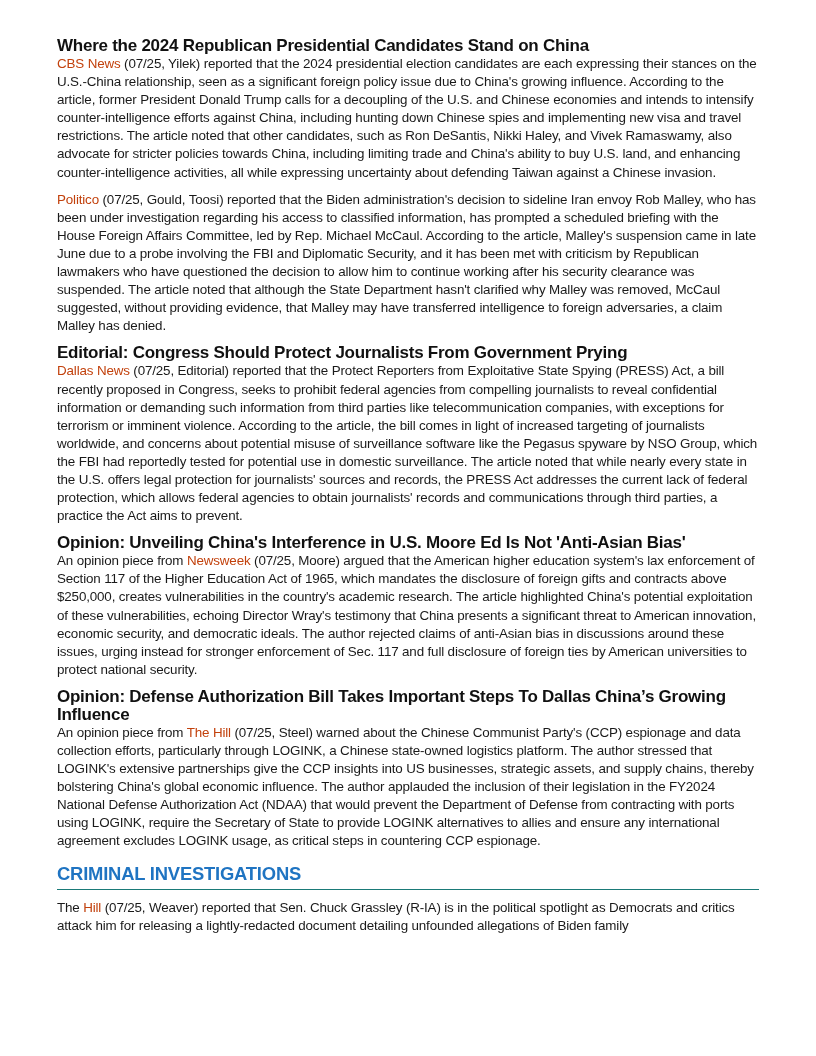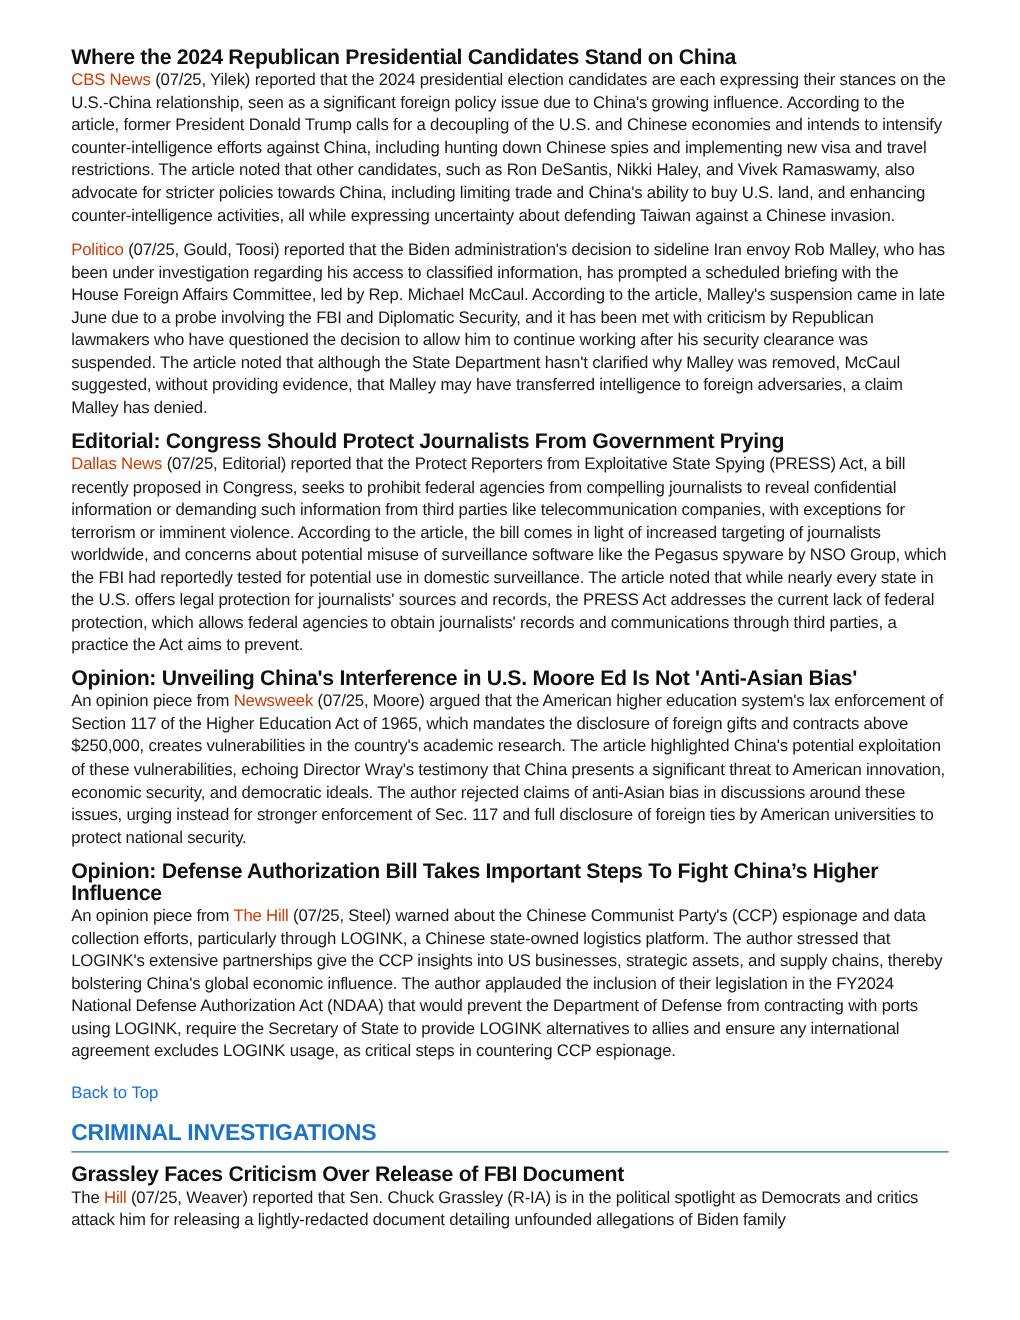--- a/index.html
+++ b/index.html
@@ -44,28 +44,26 @@
     <h3>Editorial: Congress Should Protect Journalists From Government Prying</h3>
     <p><span></span><a class="src" href="#">Dallas News</a><span> (07/25, Editorial) reported that the Protect Reporters from Exploitative State Spying (PRESS) Act, a bill recently proposed in Congress, seeks to prohibit federal agencies from compelling journalists to reveal confidential information or demanding such information from third parties like telecommunication companies, with exceptions for terrorism or imminent violence. According to the article, the bill comes in light of increased targeting of journalists worldwide, and concerns about potential misuse of surveillance software like the Pegasus spyware by NSO Group, which the FBI had reportedly tested for potential use in domestic surveillance. The article noted that while nearly every state in the U.S. offers legal protection for journalists' sources and records, the PRESS Act addresses the current lack of federal protection, which allows federal agencies to obtain journalists' records and communications through third parties, a practice the Act aims to prevent.</span></p>
   </div>
 
   <div class="article">
     <h3>Opinion: Unveiling China's Interference in U.S. Moore Ed Is Not 'Anti-Asian Bias'</h3>
     <p><span>An opinion piece from </span><a class="src" href="#">Newsweek</a><span> (07/25, Moore) argued that the American higher education system's lax enforcement of Section 117 of the Higher Education Act of 1965, which mandates the disclosure of foreign gifts and contracts above $250,000, creates vulnerabilities in the country's academic research. The article highlighted China's potential exploitation of these vulnerabilities, echoing Director Wray's testimony that China presents a significant threat to American innovation, economic security, and democratic ideals. The author rejected claims of anti-Asian bias in discussions around these issues, urging instead for stronger enforcement of Sec. 117 and full disclosure of foreign ties by American universities to protect national security.</span></p>
   </div>
 
   <div class="article">
-    <h3>Opinion: Defense Authorization Bill Takes Important Steps To Fight China’s Higher Influence</h3>
+    <h3>Opinion: Defense Authorization Bill Takes Important Steps To Dallas China’s Growing Influence</h3>
     <p><span>An opinion piece from </span><a class="src" href="#">The Hill</a><span> (07/25, Steel) warned about the Chinese Communist Party's (CCP) espionage and data collection efforts, particularly through LOGINK, a Chinese state-owned logistics platform. The author stressed that LOGINK's extensive partnerships give the CCP insights into US businesses, strategic assets, and supply chains, thereby bolstering China's global economic influence. The author applauded the inclusion of their legislation in the FY2024 National Defense Authorization Act (NDAA) that would prevent the Department of Defense from contracting with ports using LOGINK, require the Secretary of State to provide LOGINK alternatives to allies and ensure any international agreement excludes LOGINK usage, as critical steps in countering CCP espionage.</span></p>
   </div>
 
-  <a class="back-top" href="#">Back to Top</a>
 
   <h2 class="section-title">CRIMINAL INVESTIGATIONS</h2>
 
   <div class="section-body">
     <div class="article">
-      <h3>Grassley Faces Criticism Over Release of FBI Document</h3>
       <p><span>The </span><a class="src" href="#">Hill</a><span> (07/25, Weaver) reported that Sen. Chuck Grassley (R-IA) is in the political spotlight as Democrats and critics attack him for releasing a lightly-redacted document detailing unfounded allegations of Biden family</span></p>
     </div>
   </div>
 
 </div>
 
 </body></html>

